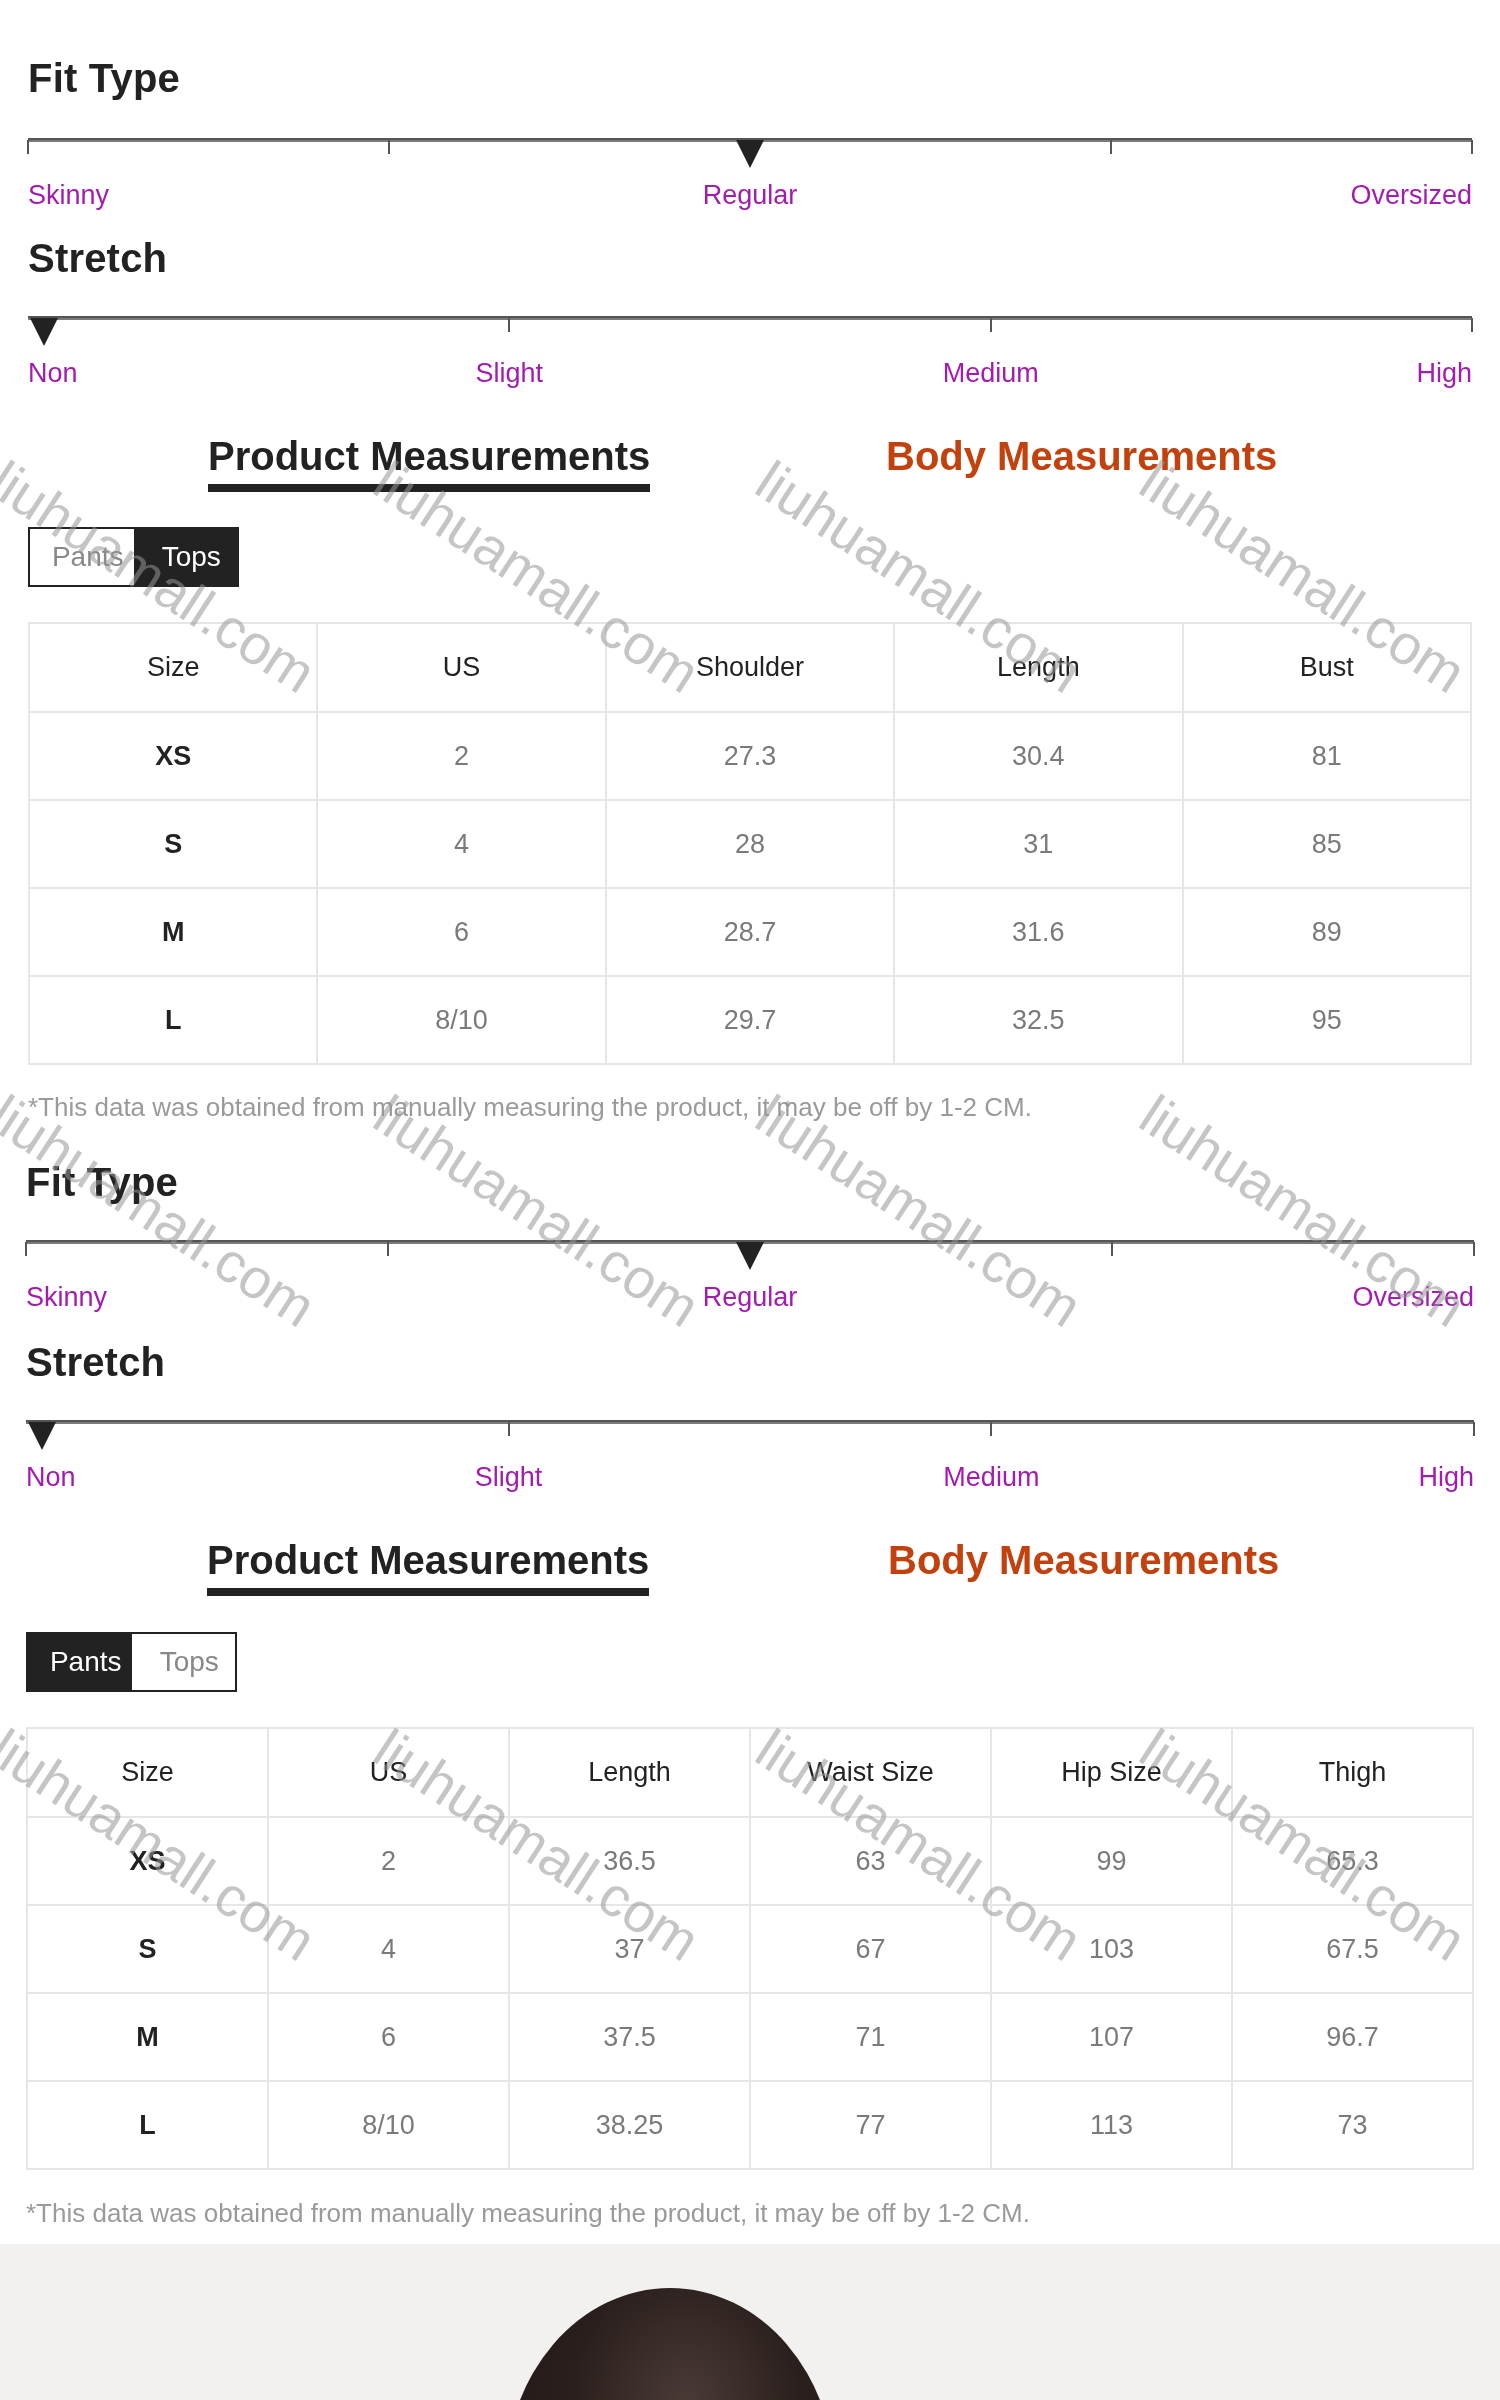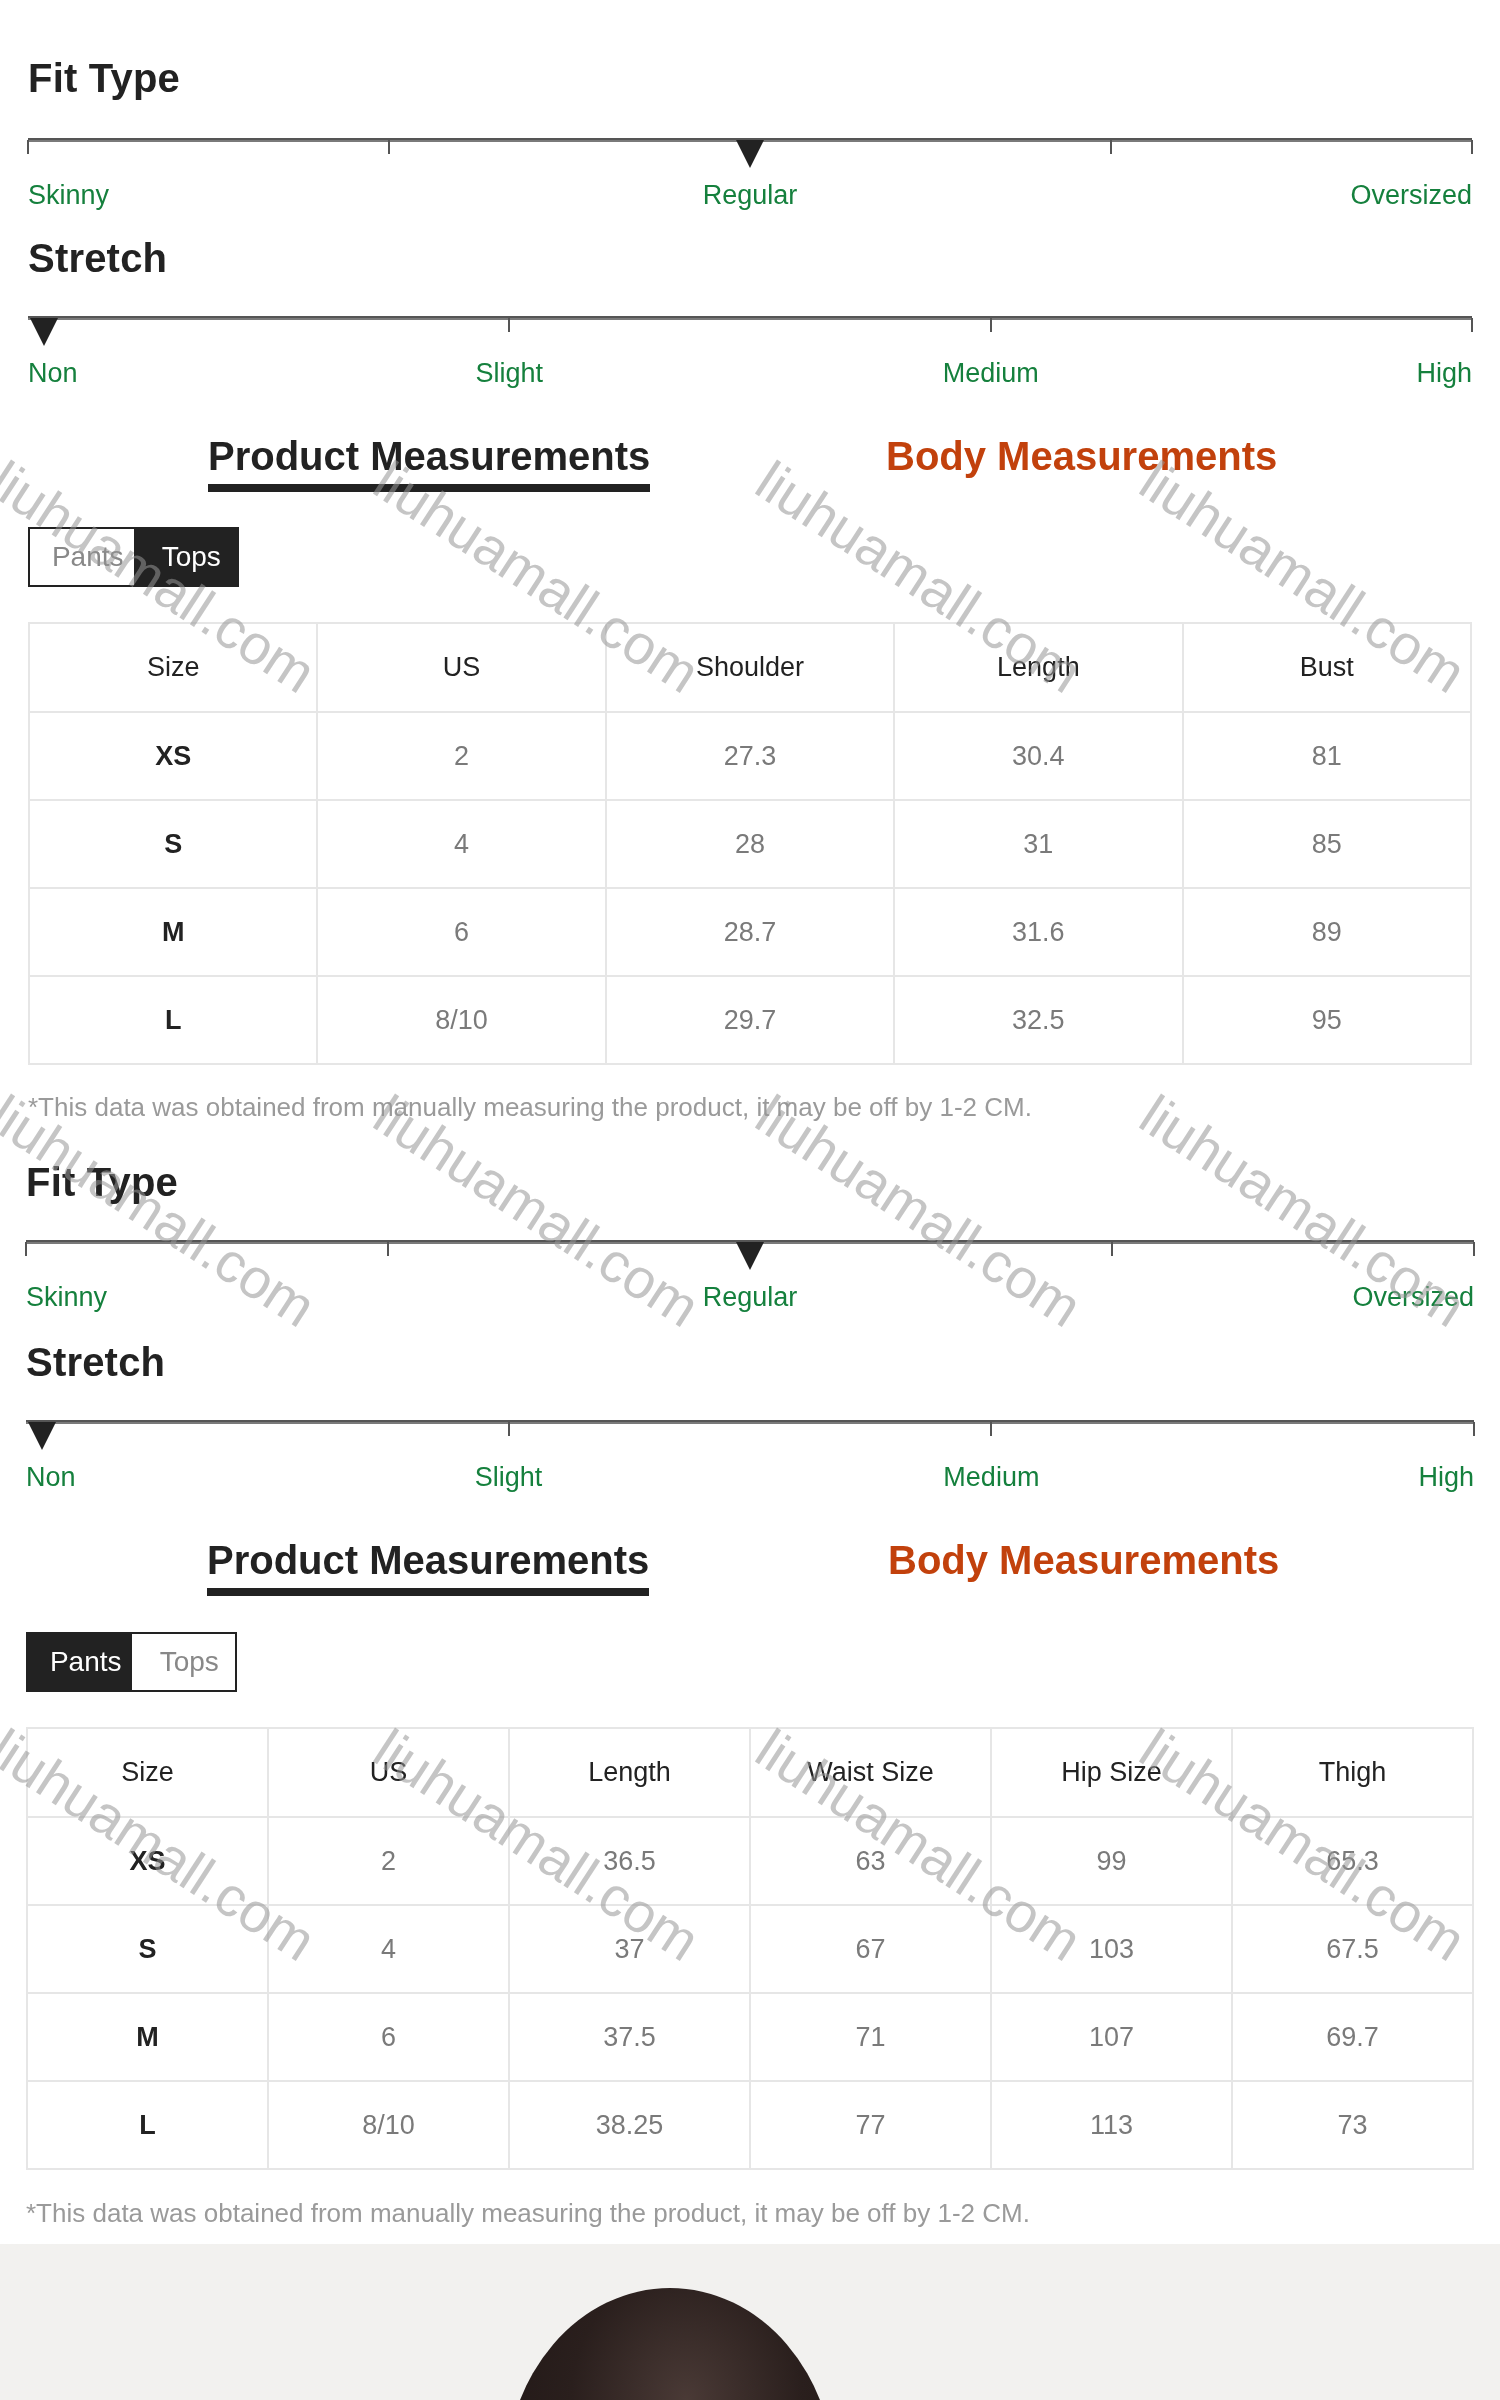--- a/index.html
+++ b/index.html
@@ -7,21 +7,21 @@
   body { position: relative; font-family: "Liberation Sans", sans-serif; color: #222; }
 
   .section { position: absolute; left: 0; width: 1500px; }
 
   .h-title { position: absolute; font-size: 40px; font-weight: bold; color: #222; letter-spacing: 0.2px; white-space: nowrap; }
 
   .slider { position: absolute; left: 28px; width: 1444px; height: 80px; }
   .slider .track { position: absolute; left: 0; right: 0; top: 0; height: 4px; background: #7a7a7a; border-top: 2px solid #555; }
   .slider .tick { position: absolute; top: 2px; width: 2px; height: 14px; background: #555; margin-left: -1px; }
   .slider .marker { position: absolute; top: 2px; width: 0; height: 0; border-left: 14px solid transparent; border-right: 14px solid transparent; border-top: 28px solid #222; margin-left: -14px; }
-  .slider .lbl { position: absolute; top: 42px; font-size: 27px; color: #15803d; white-space: nowrap; transform: translateX(-50%); }
+  .slider .lbl { position: absolute; top: 42px; font-size: 27px; color: #a21caf; white-space: nowrap; transform: translateX(-50%); }
   .slider .lbl.first { transform: none; }
   .slider .lbl.last { transform: translateX(-100%); }
 
   .mtab { position: absolute; font-size: 40px; font-weight: bold; white-space: nowrap; cursor: pointer; }
   .mtab.active { color: #222; }
   .mtab.inactive { color: #c2410c; }
   .mtab .uline { position: absolute; left: 0; right: 0; top: 50px; height: 8px; background: #222; }
 
   .toggle { position: absolute; height: 60px; width: 211px; border: 2px solid #222; display: flex; }
   .toggle .seg { width: 50%; display: flex; align-items: center; justify-content: center; font-size: 28px; cursor: pointer; padding-left: 12px; }
@@ -198,21 +198,21 @@
         <td>67</td>
         <td>103</td>
         <td>67.5</td>
       </tr>
       <tr>
         <td class="szc">M</td>
         <td>6</td>
         <td>37.5</td>
         <td>71</td>
         <td>107</td>
-        <td>69.7</td>
+        <td>96.7</td>
       </tr>
       <tr>
         <td class="szc">L</td>
         <td>8/10</td>
         <td>38.25</td>
         <td>77</td>
         <td>113</td>
         <td>73</td>
       </tr>
     </tbody>

